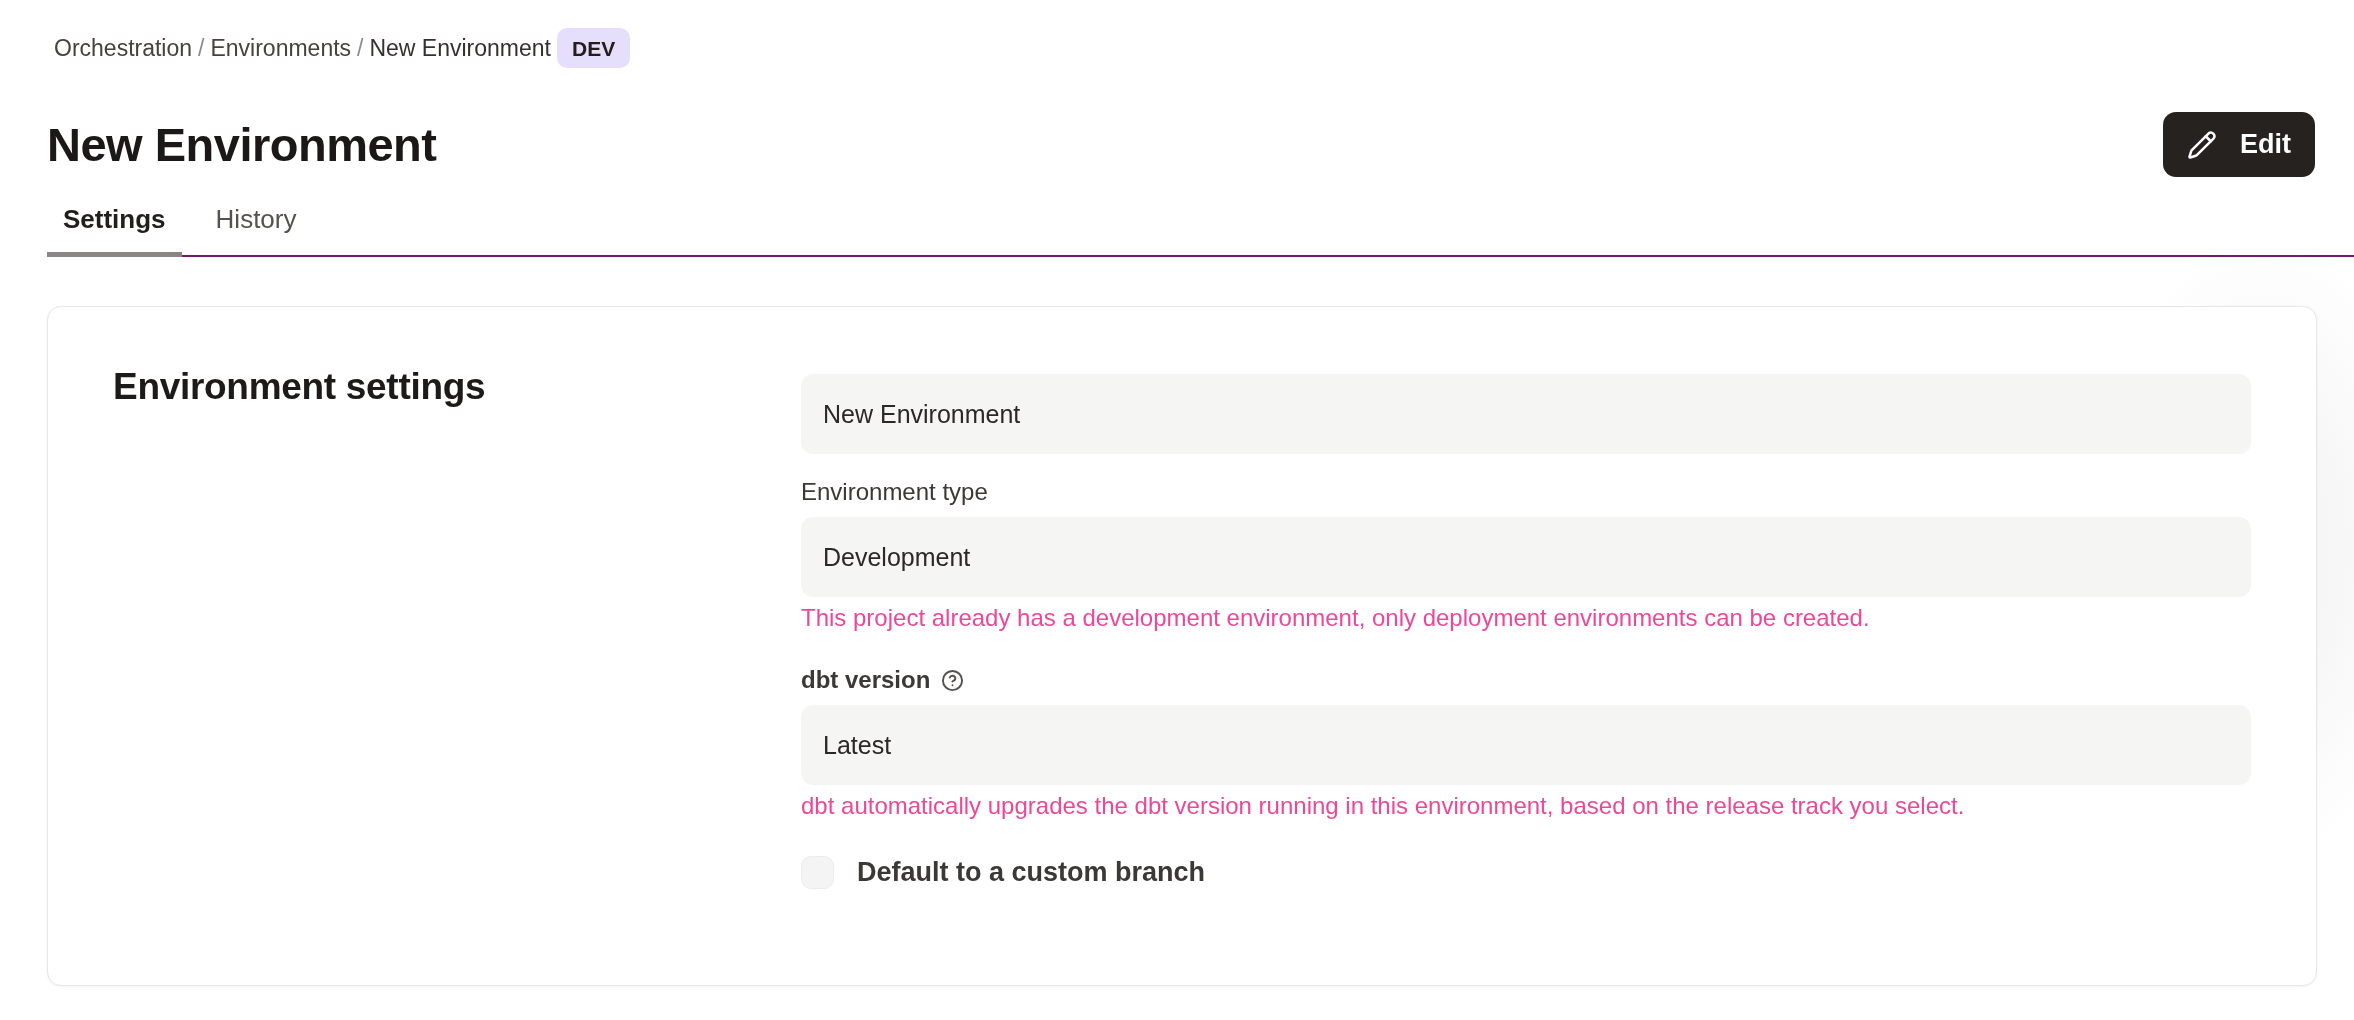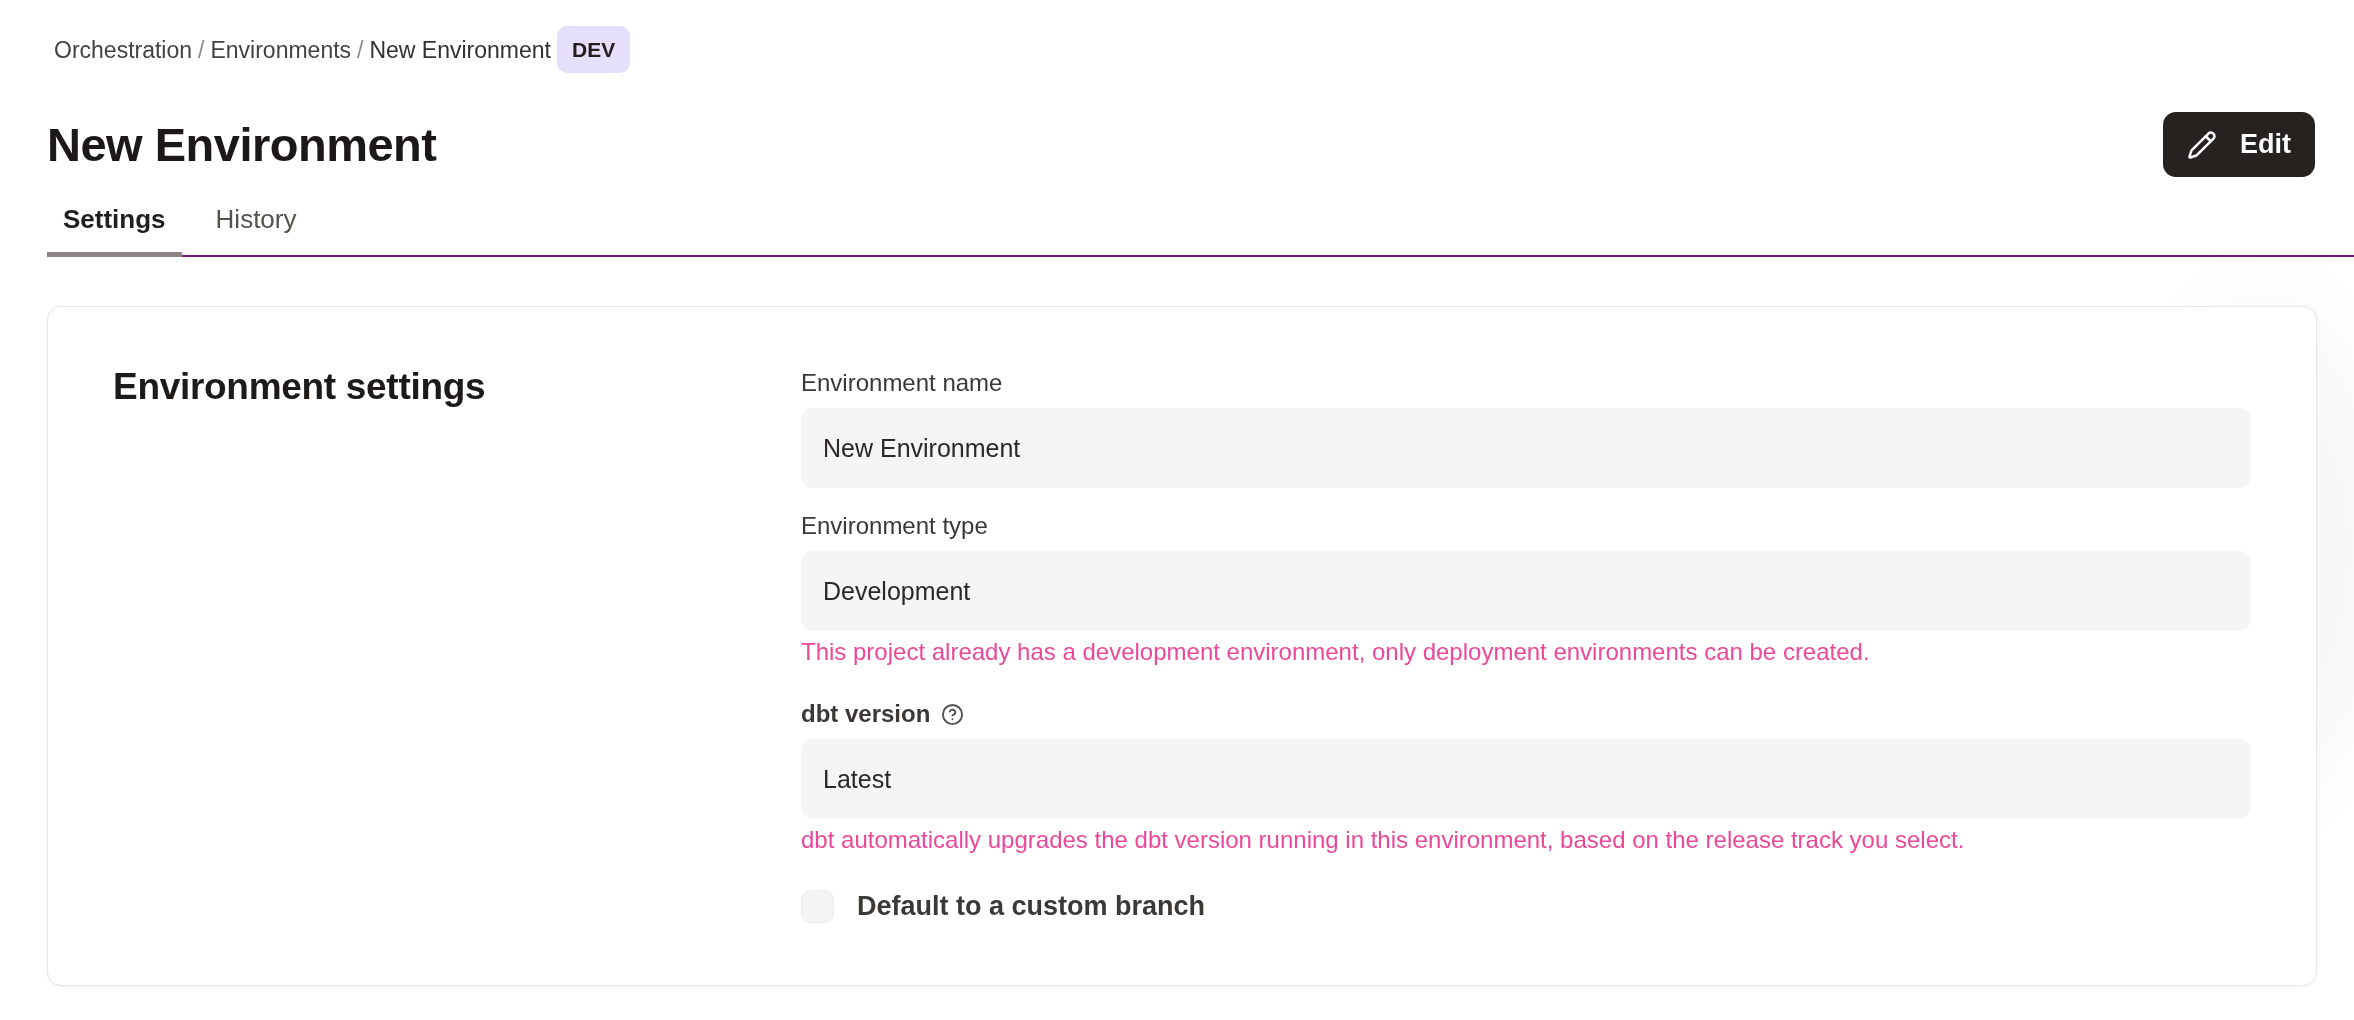--- a/index.html
+++ b/index.html
@@ -27,21 +27,21 @@
     position:absolute; left:54px; top:26px;
     display:flex; align-items:center; gap:6px;
     font-size:23px; line-height:44px;
     z-index:2;
   }
   .crumb { color:#46423f; text-decoration:none; cursor:pointer; }
   .crumb.current { color:#343130; }
   .crumb-sep { color:#8f8b88; }
   .badge {
     display:flex; align-items:center;
-    height:47px; padding:0 15px;
+    height:40px; padding:0 15px;
     border-radius:10px;
     background:#e5dffb;
     color:#211e1c;
     font-size:21px; font-weight:700;
     line-height:1;
   }
 
   
   .header-row {
     position:absolute; left:47px; right:39px; top:112px;
@@ -173,21 +173,20 @@
 <div class="tabs">
   <div class="tab active">Settings</div>
   <div class="tab">History</div>
 </div>
 
 <section class="card">
   <h2 class="card-heading">Environment settings</h2>
 
   <div class="form-col">
 
-    <div class="field-label">Environment name</div>
     <input class="text-input" type="text" readonly="" value="New Environment" style="">
 
     <div class="field-label mt-type">Environment type</div>
     <input class="text-input" type="text" readonly="" value="Development" style="">
     <div class="helper">This project already has a development environment, only deployment environments can be created.</div>
 
     <div class="field-label bold mt-version">
       <span>dbt version</span>
       <span class="help-icon">
         <svg width="23" height="23" viewBox="0 0 24 24" fill="none" stroke="#55524e" stroke-width="2" stroke-linecap="round" stroke-linejoin="round">

